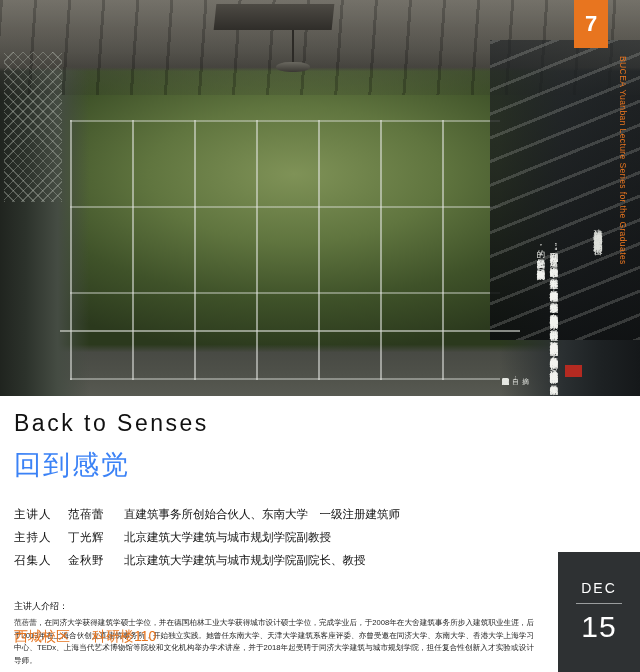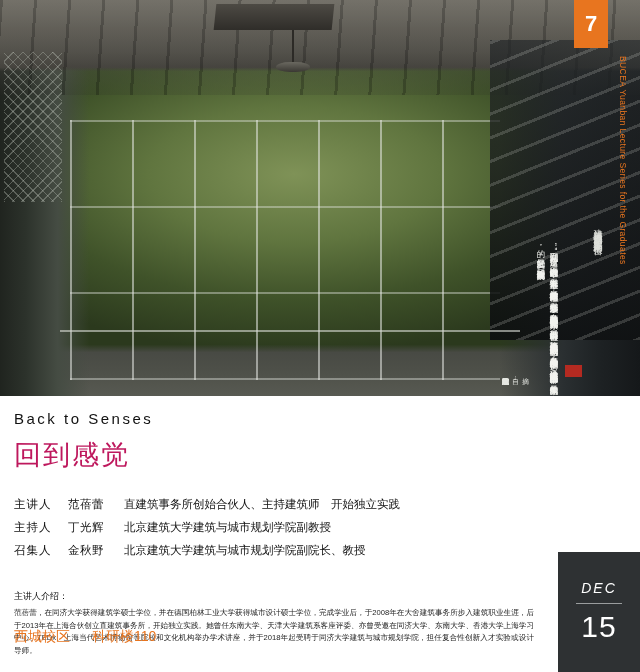--- a/index.html
+++ b/index.html
@@ -120,24 +120,24 @@
     height:0;
   }
   .redbox {
     position:absolute; left:565px; top:365px; width:17px; height:12px;
     background:#b42a21;
   }
 
   
   .content { position:absolute; left:0; top:396px; width:640px; }
   .title-en {
-    margin:14px 0 0 14px; font-size:15px; letter-spacing:2.5px; color:#111;
+    margin:14px 0 0 14px; font-size:23px; letter-spacing:2.5px; color:#111;
   }
   .title-cn {
-    margin:10px 0 0 14px; font-size:27px; letter-spacing:2px; color:#be185d;
+    margin:10px 0 0 14px; font-size:27px; letter-spacing:2px; color:#3b82f6;
   }
 
   .speakers { margin:24px 0 0 14px; }
   .row { display:flex; align-items:center; font-size:11.5px; margin-bottom:8px; color:#111; }
   .role { letter-spacing:1px; width:54px; flex:0 0 54px; }
   .pname { width:56px; flex:0 0 56px; letter-spacing:.5px; }
   .pdesc { flex:1; }
 
   .bio-head { margin:32px 0 4px 14px; font-size:9px; color:#111; }
   .bio {
@@ -151,21 +151,21 @@
     font-size:14px; color:#111;
   }
   .footer .orange { color:#e8751f; }
 
   
   .datecard {
     position:absolute; right:0; bottom:0; width:82px; height:120px;
     background:#2e3133; color:#fff;
     display:flex; flex-direction:column; align-items:center; justify-content:center;
   }
-  .datecard .mon { font-size:14px; letter-spacing:2px;font-style:italic; }
+  .datecard .mon { font-size:14px; letter-spacing:2px; }
   .datecard .hr { width:46px; height:1px; background:#9a9d9e; margin:7px 0 6px; }
   .datecard .day { font-size:30px; letter-spacing:1px; }
 </style>
 </head>
 <body>
 
 <div class="poster">
   <div class="photo"></div>
   <div class="ceiling-lines"></div>
   <div class="mullions"></div>
@@ -184,21 +184,21 @@
 </div>
 
 <div class="content">
   <div class="title-en">Back  to  Senses</div>
   <div class="title-cn">回到感觉</div>
 
   <div class="speakers">
     <div class="row">
       <span class="role">主讲人</span>
       <span class="pname">范蓓蕾</span>
-      <span class="pdesc">直建筑事务所创始合伙人、主持建筑师　开始独立实践</span>
+      <span class="pdesc">直建筑事务所创始合伙人、东南大学　一级注册建筑师</span>
     </div>
     <div class="row">
       <span class="role">主持人</span>
       <span class="pname">丁光辉</span>
       <span class="pdesc">北京建筑大学建筑与城市规划学院副教授</span>
     </div>
     <div class="row">
       <span class="role">召集人</span>
       <span class="pname">金秋野</span>
       <span class="pdesc">北京建筑大学建筑与城市规划学院副院长、教授</span>

